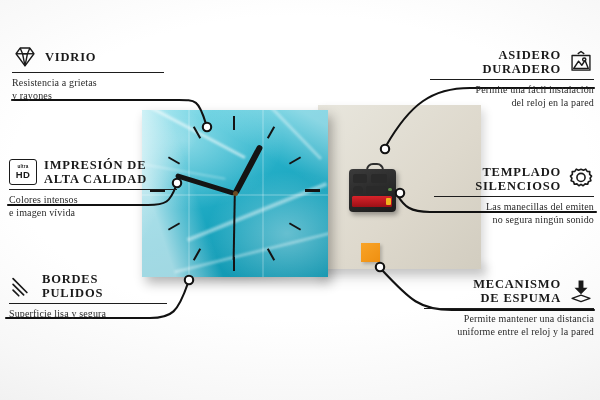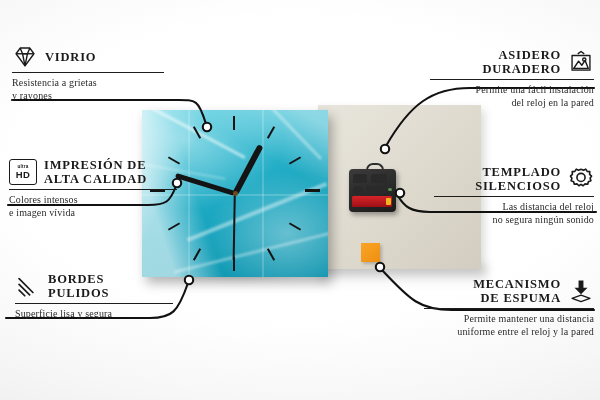--- a/index.html
+++ b/index.html
@@ -181,21 +181,21 @@
         <span>ALTA CALIDAD</span>
       </span>
     </div>
     <div class="rule"></div>
     <div class="desc">
       <span>Colores intensos</span><br>
       <span>e imagen vívida</span>
     </div>
   </div>
 
-  <div class="feat left" style="left:15px;top:272px;width:158px;">
+  <div class="feat left" style="left:9px;top:272px;width:158px;">
     <div class="hdr">
       <span class="ico">
         <svg viewBox="0 0 32 32">
             <g fill="none" stroke="#1a1a1a" stroke-width="2.1" stroke-linecap="round">
           <path d="M5 7 L22 24"></path>
               <path d="M5 14 L18 27"></path>
               <path d="M5 21 L12 28"></path>
         </g>
           </svg>
       </span>
@@ -244,21 +244,21 @@
         <svg viewBox="0 0 32 32">
             <g fill="none" stroke="#1a1a1a" stroke-width="2" stroke-linejoin="round">
           <path d="M16 4 L19 5.2 L21.8 3.9 L23.6 6.6 L26.8 6.9 L26.6 10.2 L29 12.4 L27.2 15 L28.2 18.1 L25.1 19.3 L24.2 22.5 L21 22 L18.6 24.3 L16 22.6 L13.4 24.3 L11 22 L7.8 22.5 L6.9 19.3 L3.8 18.1 L4.8 15 L3 12.4 L5.4 10.2 L5.2 6.9 L8.4 6.6 L10.2 3.9 L13 5.2 Z"></path>
           <circle cx="16" cy="14" r="5"></circle>
         </g>
           </svg>
       </span>
     </div>
     <div class="rule"></div>
     <div class="desc">
-      <span>Las distancia del reloj</span><br>
+      <span>Las manecillas del emiten</span><br>
       <span>no segura ningún sonido</span>
     </div>
   </div>
 
   <div class="feat right" style="left:424px;top:277px;width:170px;">
     <div class="hdr">
       <span class="ttl">
         <span>MECANISMO</span><br>
         <span>DE ESPUMA</span>
       </span>

